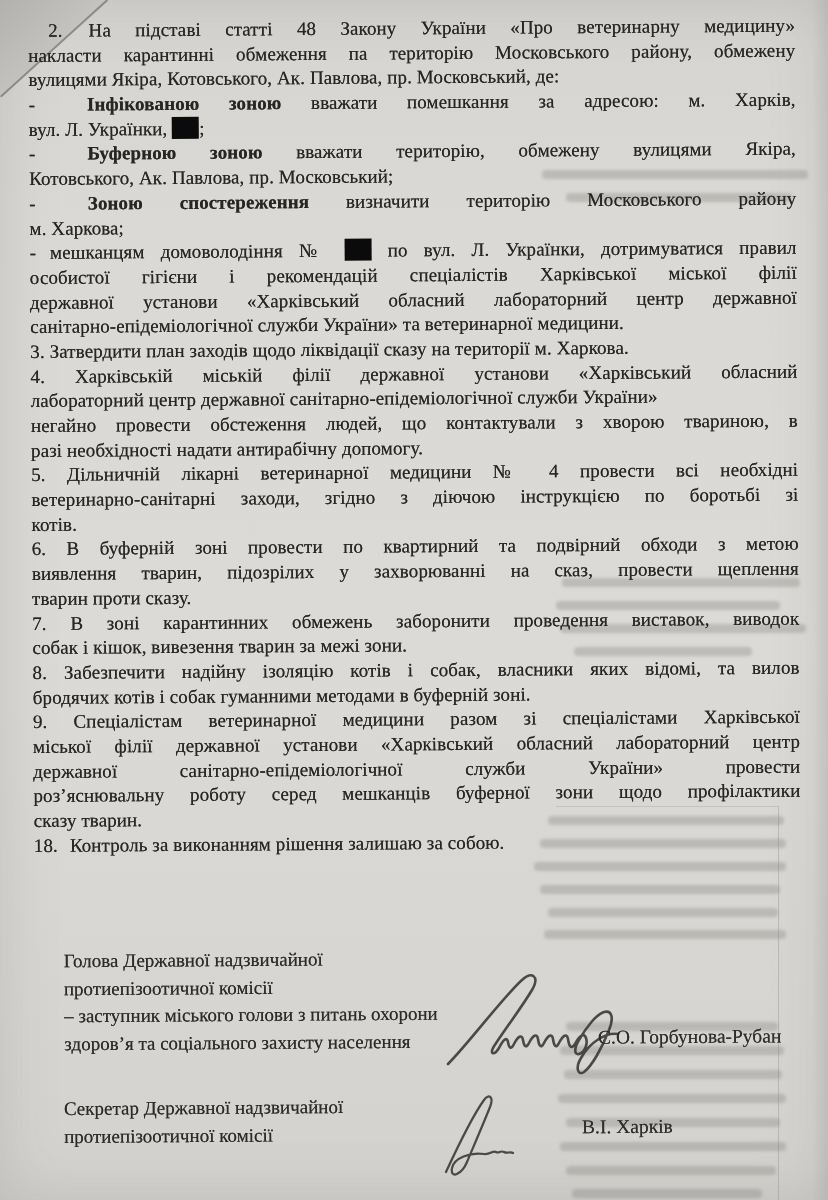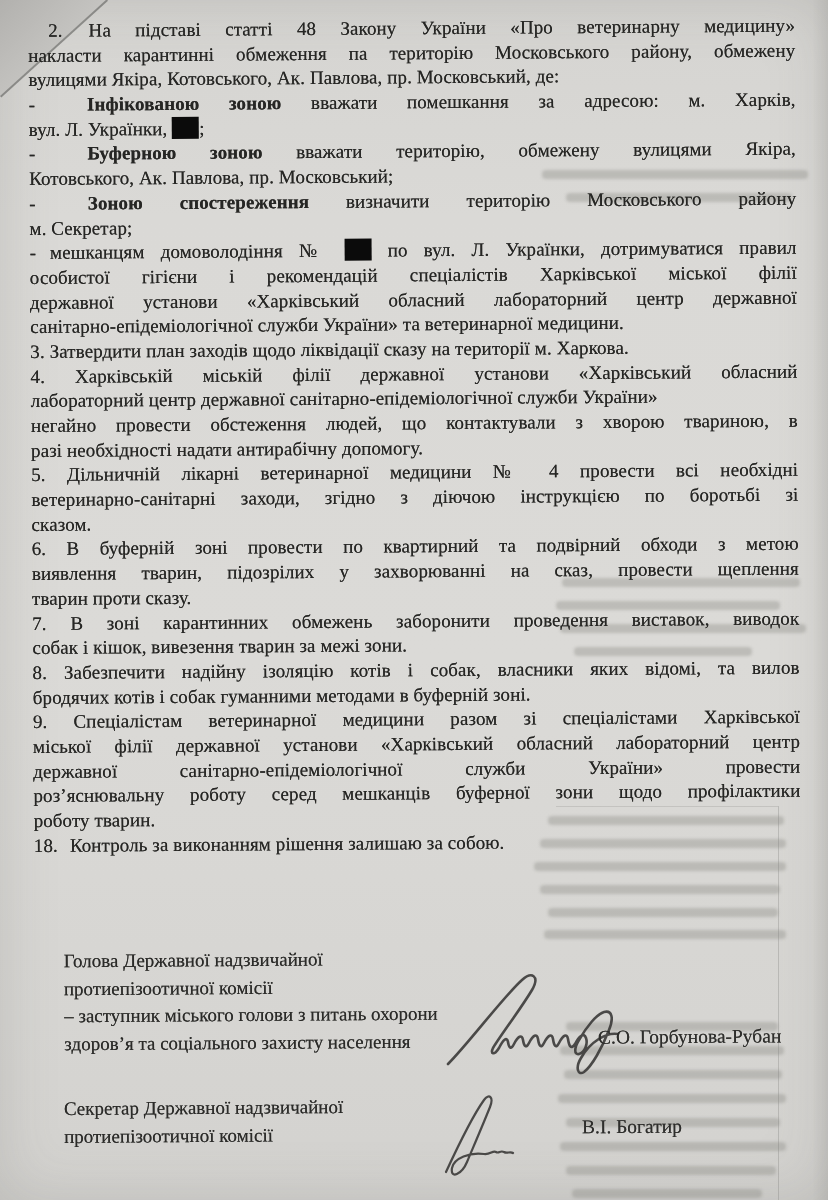--- a/index.html
+++ b/index.html
@@ -84,45 +84,45 @@
   <div class="doc">
     <div>
         <div class="line j" style="text-indent: 20px;"><span>2.</span><span class="gap" style="width: 26px;"></span><span>На підставі статті 48 Закону України «Про ветеринарну медицину»</span></div>
         <div class="line j"><span>накласти карантинні обмеження па територію Московського району, обмежену</span></div>
         <div class="line l"><span>вулицями Якіра, Котовського, Ак. Павлова, пр. Московський, де:</span></div>
         <div class="line j"><span>-</span><span class="gap" style="width: 52px;"></span><span class="b">Інфікованою зоною</span><span> вважати помешкання за адресою: м. Харків,</span></div>
         <div class="line l"><span>вул. Л. Українки, </span><span class="redact"></span><span>;</span></div>
         <div class="line j"><span>-</span><span class="gap" style="width: 52px;"></span><span class="b">Буферною зоною</span><span> вважати територію, обмежену вулицями Якіра,</span></div>
         <div class="line l"><span>Котовського, Ак. Павлова, пр. Московський;</span></div>
         <div class="line j"><span>-</span><span class="gap" style="width: 52px;"></span><span class="b">Зоною спостереження</span><span> визначити територію Московського району</span></div>
-        <div class="line l"><span>м. Секретар;</span></div>
+        <div class="line l"><span>м. Харкова;</span></div>
         <div class="line j"><span>-</span><span class="gap" style="width: 14px;"></span><span>мешканцям домоволодіння № </span><span class="redact"></span><span> по вул. Л. Українки, дотримуватися правил</span></div>
         <div class="line j"><span>особистої гігієни і рекомендацій спеціалістів Харківської міської філії</span></div>
         <div class="line j"><span>державної установи «Харківський обласний лабораторний центр державної</span></div>
         <div class="line l"><span>санітарно-епідеміологічної служби України» та ветеринарної медицини.</span></div>
         <div class="line l"><span>3. Затвердити план заходів щодо ліквідації сказу на території м. Харкова.</span></div>
         <div class="line j"><span>4. Харківській міській філії державної установи «Харківський обласний</span></div>
         <div class="line l"><span>лабораторний центр державної санітарно-епідеміологічної служби України»</span></div>
         <div class="line j"><span>негайно провести обстеження людей, що контактували з хворою твариною, в</span></div>
         <div class="line l"><span>разі необхідності надати антирабічну допомогу.</span></div>
         <div class="line j"><span>5. Дільничній лікарні ветеринарної медицини № 4 провести всі необхідні</span></div>
         <div class="line j"><span>ветеринарно-санітарні заходи, згідно з діючою інструкцією по боротьбі зі</span></div>
-        <div class="line l"><span>сказом.</span></div>
+        <div class="line l"><span>котів.</span></div>
         <div class="line j"><span>6. В буферній зоні провести по квартирний та подвірний обходи з метою</span></div>
         <div class="line j"><span>виявлення тварин, підозрілих у захворюванні на сказ, провести щеплення</span></div>
         <div class="line l"><span>тварин проти сказу.</span></div>
         <div class="line j"><span>7. В зоні карантинних обмежень заборонити проведення виставок, виводок</span></div>
         <div class="line l"><span>собак і кішок, вивезення тварин за межі зони.</span></div>
         <div class="line j"><span>8. Забезпечити надійну ізоляцію котів і собак, власники яких відомі, та вилов</span></div>
         <div class="line l"><span>бродячих котів і собак гуманними методами в буферній зоні.</span></div>
         <div class="line j"><span>9. Спеціалістам ветеринарної медицини разом зі спеціалістами Харківської</span></div>
         <div class="line j"><span>міської філії державної установи «Харківський обласний лабораторний центр</span></div>
         <div class="line j"><span>державної санітарно-епідеміологічної служби України» провести</span></div>
         <div class="line j"><span>роз’яснювальну роботу серед мешканців буферної зони щодо профілактики</span></div>
-        <div class="line l"><span>роботу тварин.</span></div>
+        <div class="line l"><span>сказу тварин.</span></div>
         <div class="line l"><span>18.</span><span class="gap" style="width: 12px;"></span><span>Контроль за виконанням рішення залишаю за собою.</span></div>
       </div>
   </div>
 
   <div class="sigtitle" style="left:64px;top:946px;">
       <div class="sline">Голова Державної надзвичайної</div>
       <div class="sline">протиепізоотичної комісії</div>
       <div class="sline">– заступник міського голови з питань охорони</div>
       <div class="sline">здоров’я та соціального захисту населення</div>
     </div>
@@ -140,15 +140,15 @@
 
   <div class="sigtitle" style="left:64px;top:1094px;">
       <div class="sline">Секретар Державної надзвичайної</div>
       <div class="sline">протиепізоотичної комісії</div>
     </div>
   <svg class="scribble" style="left:430px;top:1088px;" width="88" height="92" viewBox="0 0 88 92">
     <path style="stroke-width:2.2" d="M 16 84 C 28 58 44 26 54 12 C 59 5 64 9 60 19
              C 52 39 42 62 37 74 C 32 86 20 92 22 80 C 24 70 40 64 54 66
              C 60 67 63 62 66 64 C 69 66 70 62 74 64 C 77 66 80 63 83 65"></path>
   </svg>
-  <div class="signame" style="left:582px;top:1116px;">В.І. Богатир</div>
+  <div class="signame" style="left:582px;top:1116px;">В.І. Харків</div>
 
 </div>
 
 </body></html>

